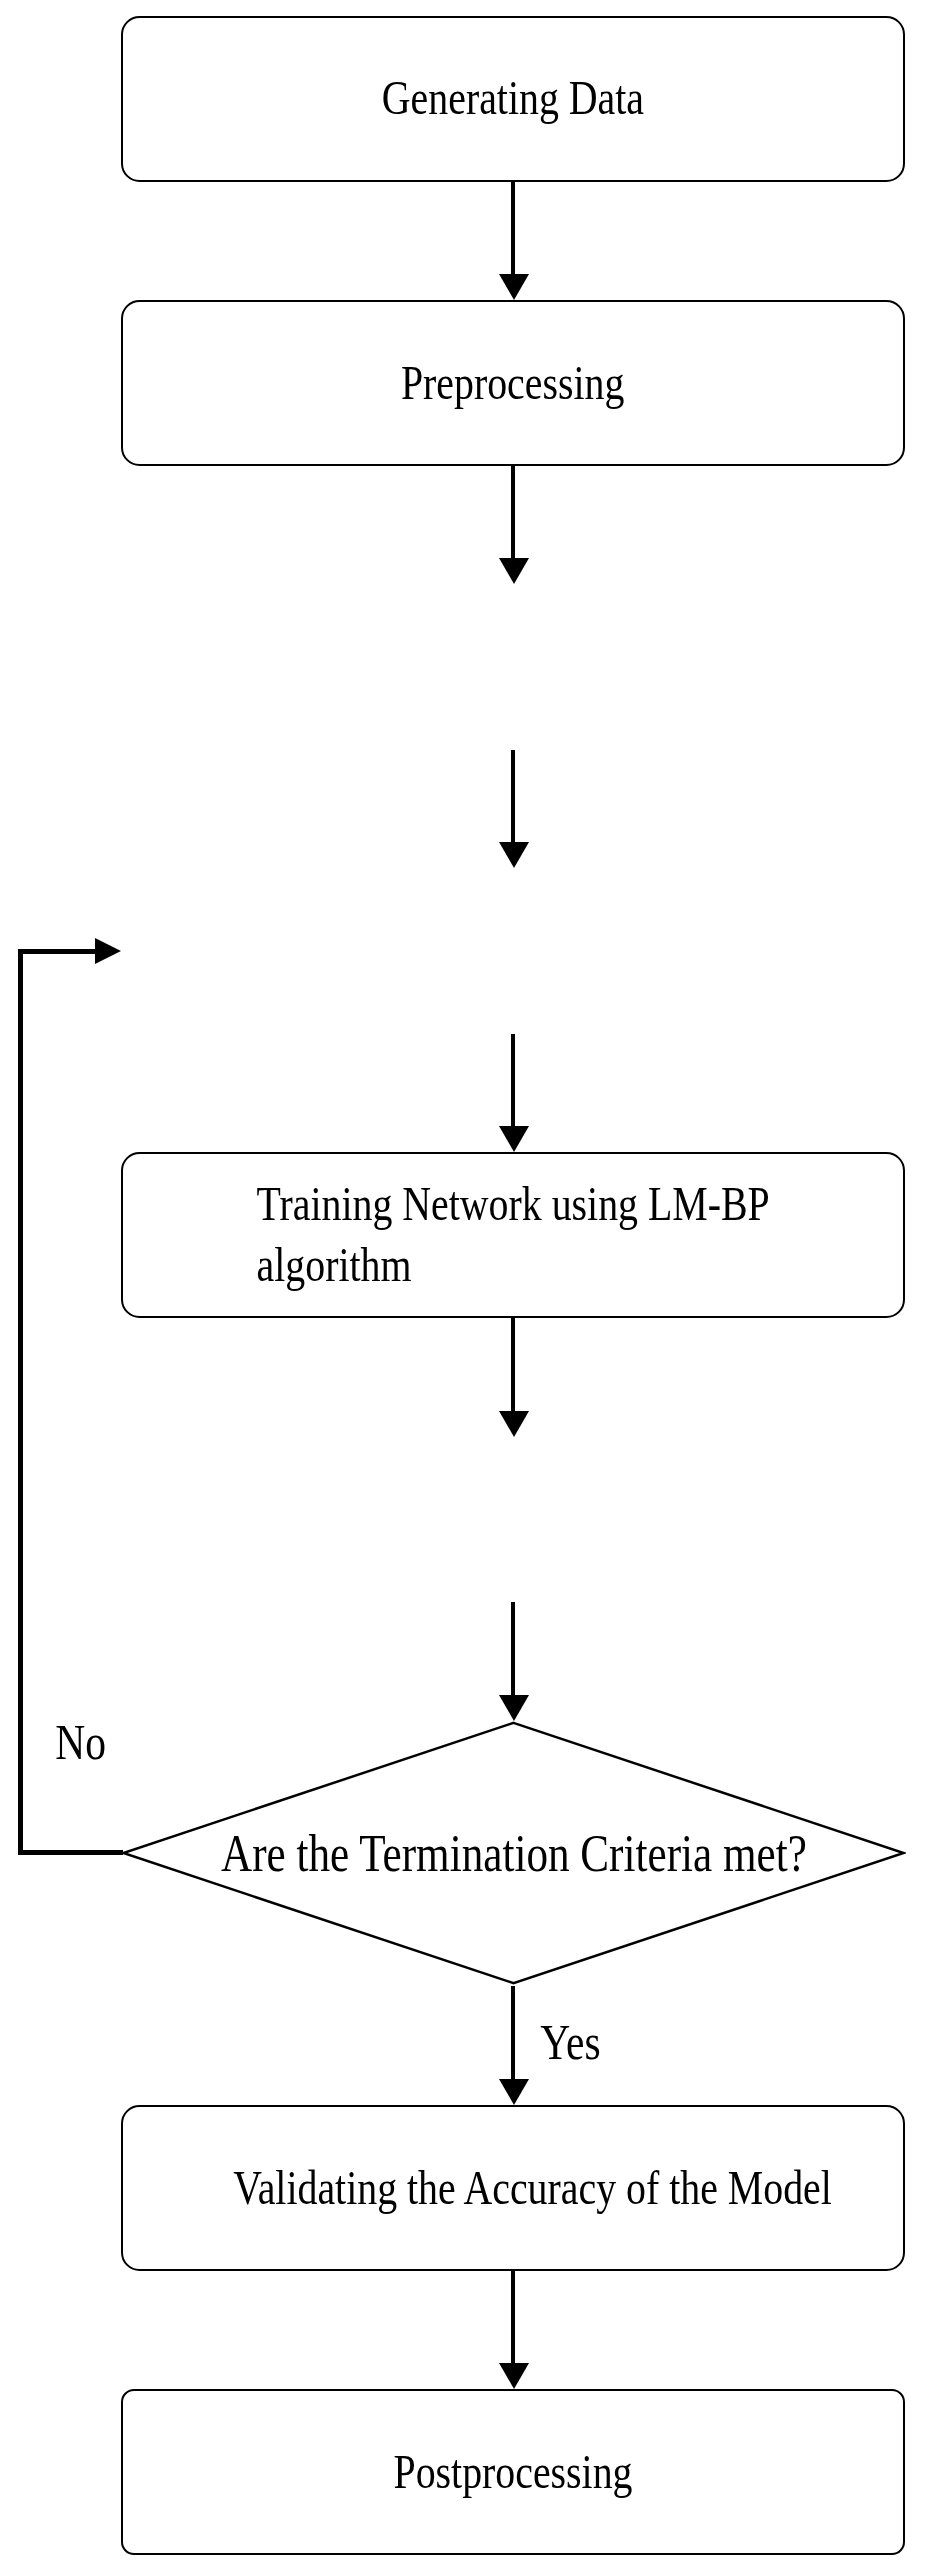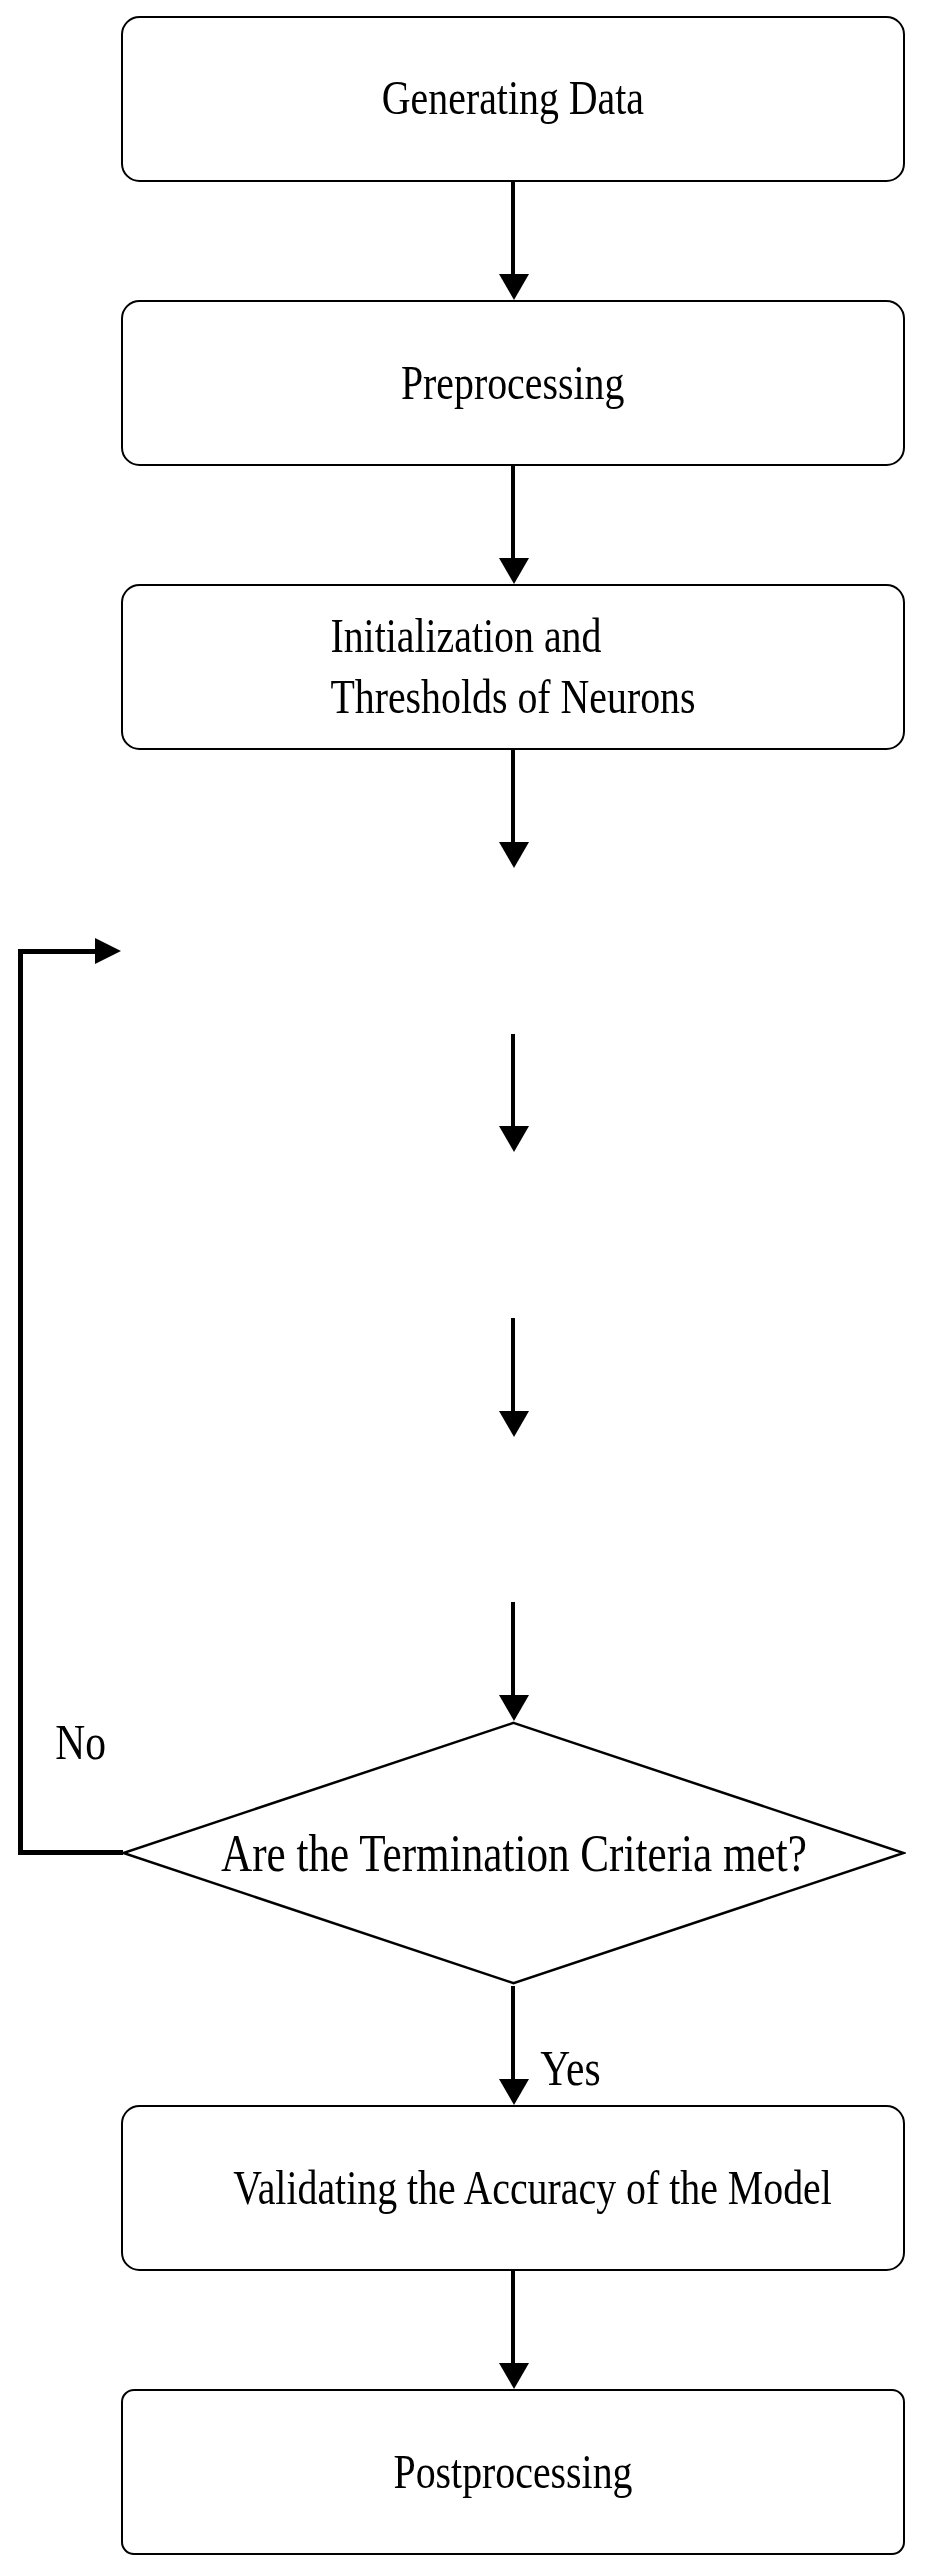--- a/index.html
+++ b/index.html
@@ -127,43 +127,43 @@
     align-items: center;
     justify-content: center;
     font-size: 50px;
   }
   .branch-label span {
     transform: scaleX(0.83);
     transform-origin: center center;
     white-space: nowrap;
   }
   #no-label  { left: 31px;  top: 1714px; width: 99px; height: 56px; }
-  #yes-label { left: 521px; top: 2014px; width: 99px; height: 56px; margin-top: 26px; }
+  #yes-label { left: 521px; top: 2014px; width: 99px; height: 56px; }
 </style>
 </head>
 <body>
 
 <div class="canvas">
 
   <div class="pbox" id="n1">
     <div class="label">Generating Data</div>
   </div>
 
   <div class="pbox" id="n2">
     <div class="label">Preprocessing</div>
   </div>
 
-  <div class="pbox" id="n3">
+
+
+  <div class="pbox" id="n5">
     <div class="label">
-      <span class="ln">Initialization and</span>
-      <span class="ln">Thresholds of Neurons</span>
+      <span class="ln">Training Network using LM-BP</span>
+      <span class="ln">algorithm</span>
     </div>
   </div>
-
-
 
 
   <div class="pbox" id="n7">
     <div class="label">Validating the Accuracy of the Model</div>
   </div>
 
   <div class="pbox" id="n8">
     <div class="label">Postprocessing</div>
   </div>
 

